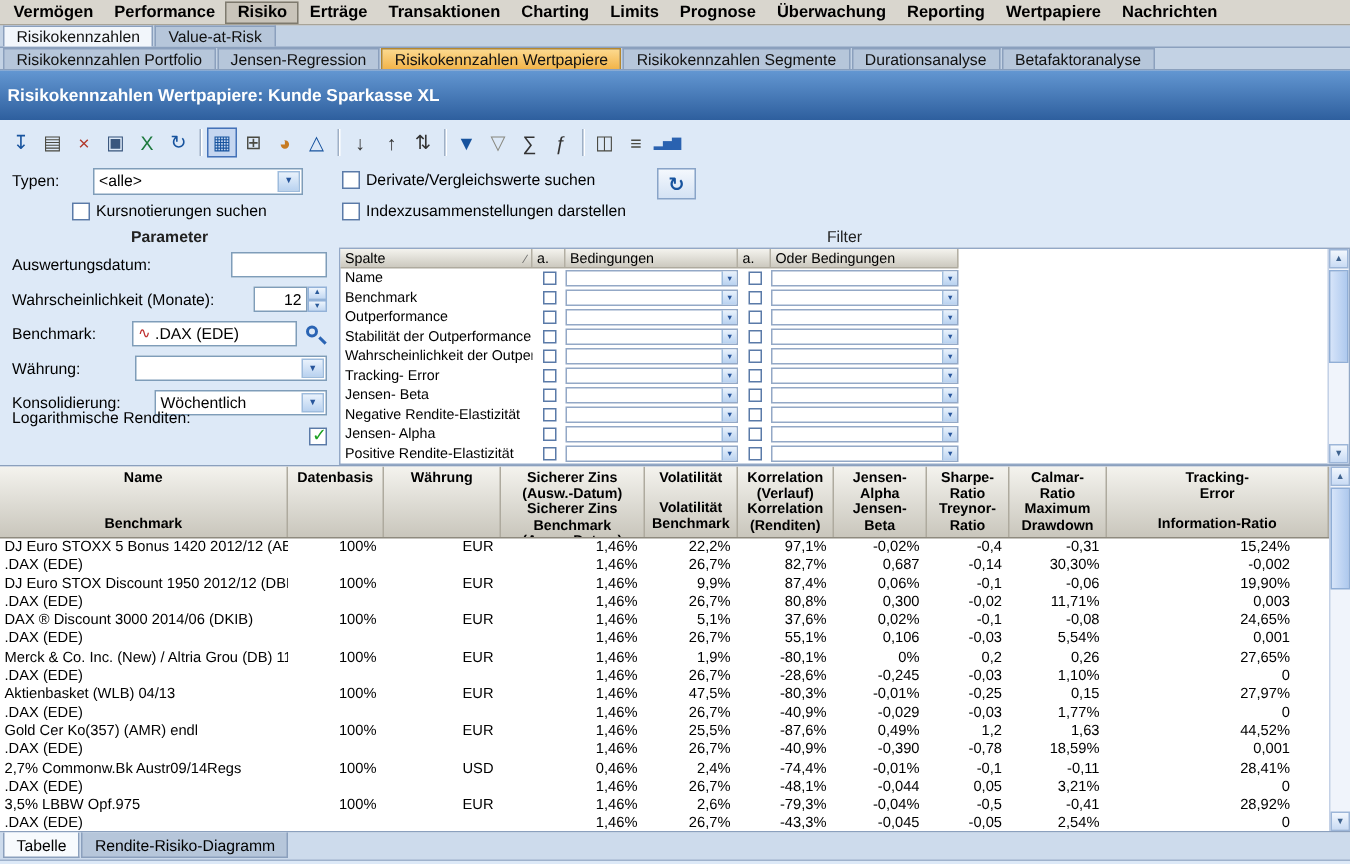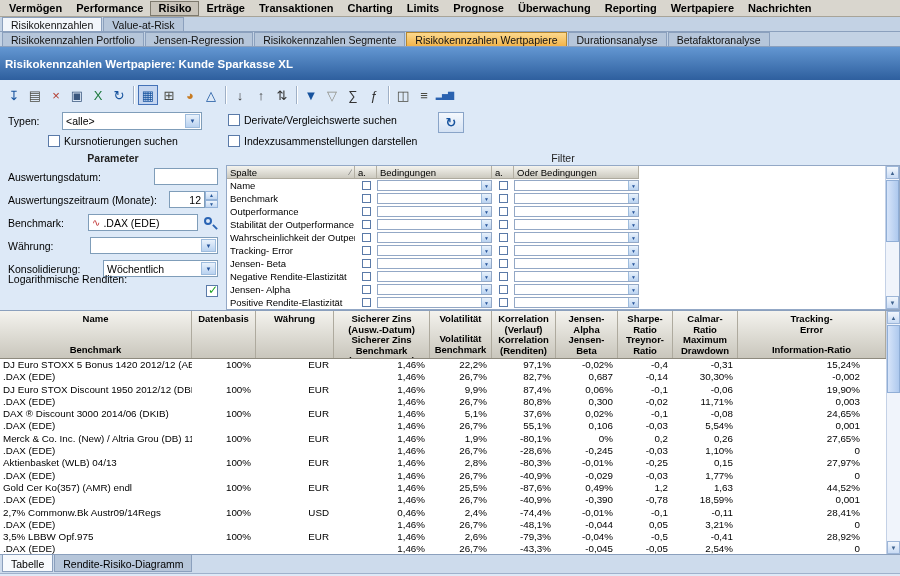--- a/index.html
+++ b/index.html
@@ -119,22 +119,22 @@
       <div class="menu-item">Nachrichten</div>
     </div>
 
   <div class="tabstrip">
       <div class="tab tab1 sel">Risikokennzahlen</div>
       <div class="tab tab1">Value-at-Risk</div>
     </div>
   <div class="tabstrip">
       <div class="tab tab2">Risikokennzahlen Portfolio</div>
       <div class="tab tab2">Jensen-Regression</div>
+      <div class="tab tab2 sel">Risikokennzahlen Wertpapiere</div>
       <div class="tab tab2">Risikokennzahlen Segmente</div>
-      <div class="tab tab2 sel">Risikokennzahlen Wertpapiere</div>
       <div class="tab tab2">Durationsanalyse</div>
       <div class="tab tab2">Betafaktoranalyse</div>
     </div>
 
   <div class="title-bar">Risikokennzahlen Wertpapiere: Kunde Sparkasse XL</div>
 
   <div class="toolbar">
       <div class="tb-icon" style="color: rgb(23, 83, 158);">↧</div>
       <div class="tb-icon" style="color: rgb(74, 74, 66);">▤</div>
       <div class="tb-icon" style="color: rgb(178, 59, 46);">×</div>
@@ -187,21 +187,21 @@
     <div class="sec-filter">Filter</div>
   </div>
 
   <div class="panels">
     <div class="param-panel">
       <div class="p-label" style="top:6px">Auswertungsdatum:</div>
       <div class="p-input" style="top:3px;right:8px;width:64px">
         <span></span>
       </div>
 
-      <div class="p-label" style="top:29px">Auswertungszeitraum (Monate):</div>
+      <div class="p-label" style="top:29px">Wahrscheinlichkeit (Monate):</div>
       <div class="p-input" style="top:26px;right:21px;width:36px;justify-content:flex-end">
         <span>12</span>
       </div>
       <div class="spin" style="top:26px;right:8px">
         <span class="spin-btn arr-up"></span>
         <span class="spin-btn arr-down"></span>
       </div>
 
       <div class="p-label" style="top:52px">Benchmark:</div>
       <div class="p-input" style="top:49px;right:28px;width:110px">
@@ -604,21 +604,21 @@
             <div class="t-cell col6">-0,245</div>
             <div class="t-cell col7">-0,03</div>
             <div class="t-cell col8">1,10%</div>
             <div class="t-cell col9">0</div>
           </div>
           <div class="t-row">
             <div class="t-cell col0 left">Aktienbasket (WLB) 04/13</div>
             <div class="t-cell col1">100%</div>
             <div class="t-cell col2">EUR</div>
             <div class="t-cell col3">1,46%</div>
-            <div class="t-cell col4">2,8%</div>
+            <div class="t-cell col4">47,5%</div>
             <div class="t-cell col5">-80,3%</div>
             <div class="t-cell col6">-0,01%</div>
             <div class="t-cell col7">-0,25</div>
             <div class="t-cell col8">0,15</div>
             <div class="t-cell col9">27,97%</div>
           </div>
           <div class="t-row">
             <div class="t-cell col0 left">.DAX (EDE)</div>
             <div class="t-cell col1"></div>
             <div class="t-cell col2"></div>

